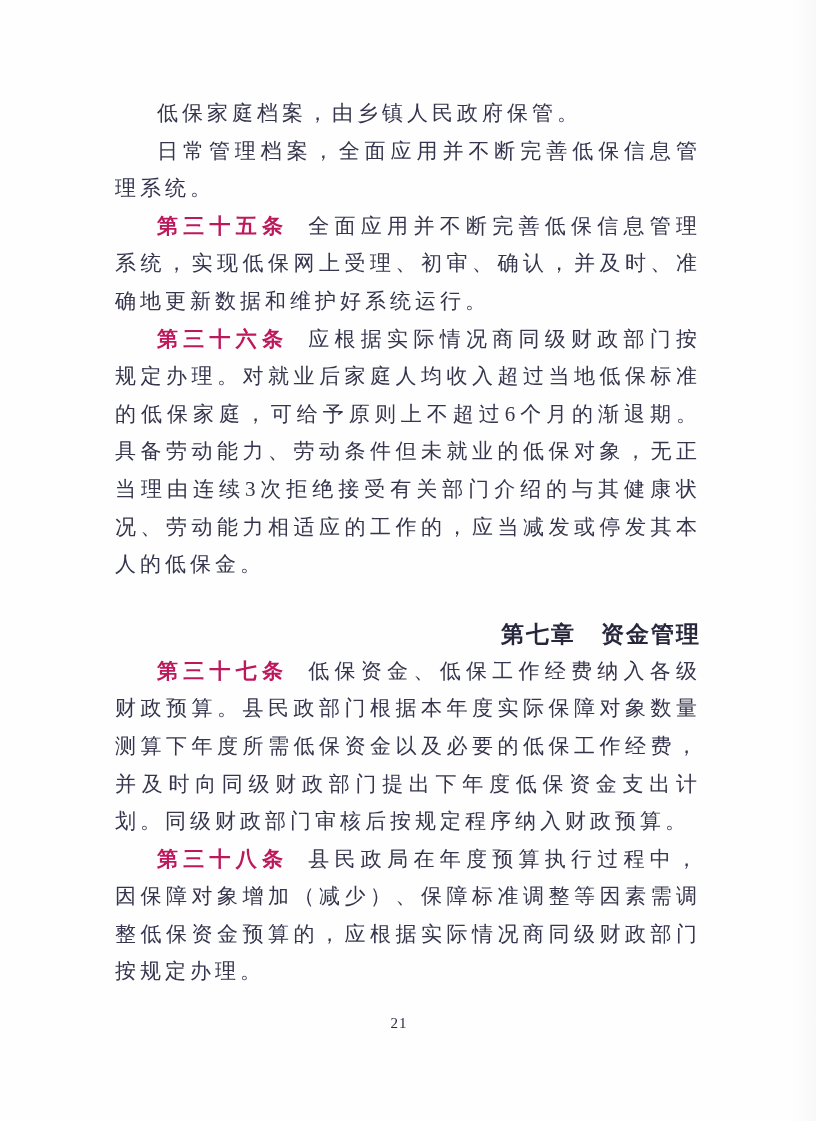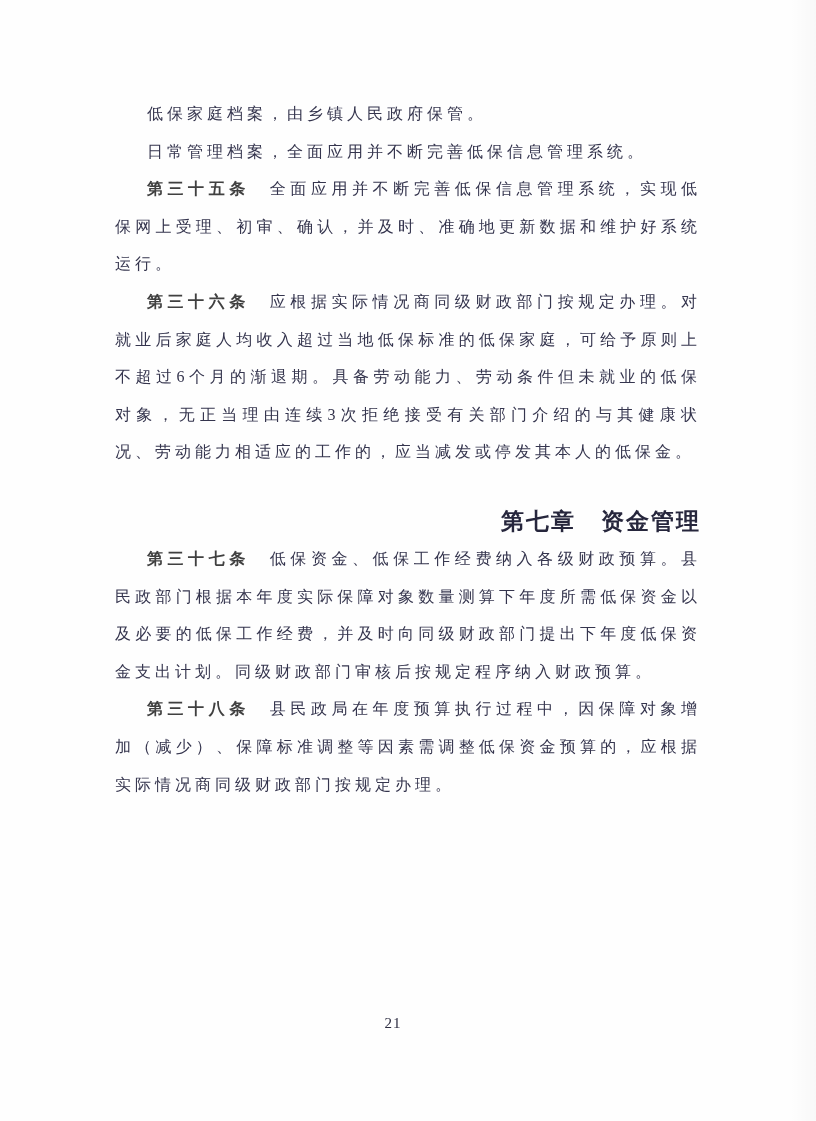--- a/index.html
+++ b/index.html
@@ -18,47 +18,47 @@
     color: #35354e;
   }
   .text-block {
     position: absolute;
     left: 115px;
     top: 95px;
     width: 586px;
   }
   p.para {
     margin: 0;
-    font-size: 16px;
+    font-size: 21px;
     line-height: 37.6px;
     letter-spacing: 4px;
     text-align: justify;
     text-justify: inter-character;
     text-indent: 2em;
     word-break: break-all;
   }
   p.para .lead {
     font-weight: bold;
-    color: #404040;
+    color: #be185d;
     margin-right: 20px;
   }
   h2.chapter {
     margin: 31px 0 0 0;
     font-size: 23px;
     line-height: 38px;
     font-weight: bold;
     text-align: right;
     letter-spacing: 2px;
     color: #26263c;
     font-family: "Liberation Sans", "DejaVu Sans", sans-serif;
   }
   .page-number {
     position: absolute;
     top: 1015px;
-    left: 0;
+    left: 6px;
     width: 786px; 
     text-align: center;
     font-size: 15px;
     letter-spacing: 1px;
     color: #2c2c40;
   }
   
   .scan-shade {
     position: absolute;
     top: 0;

